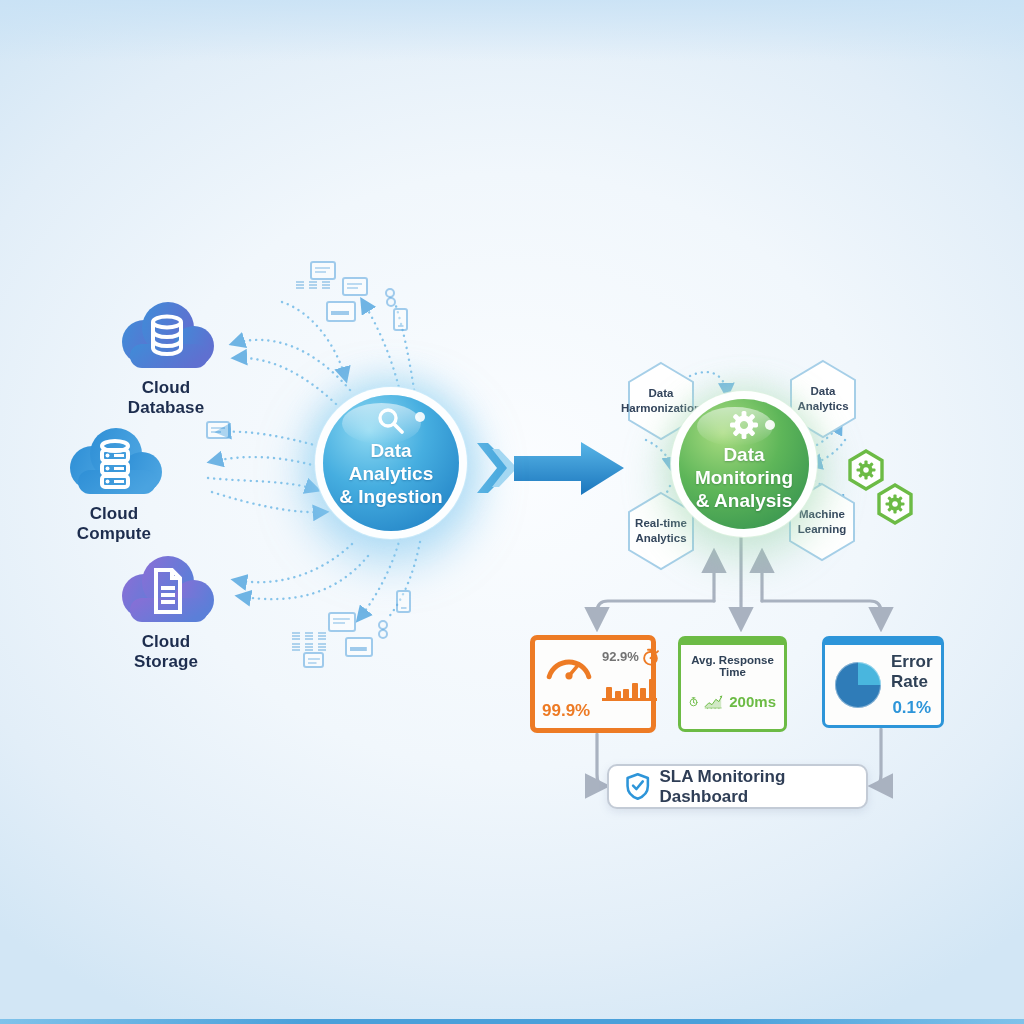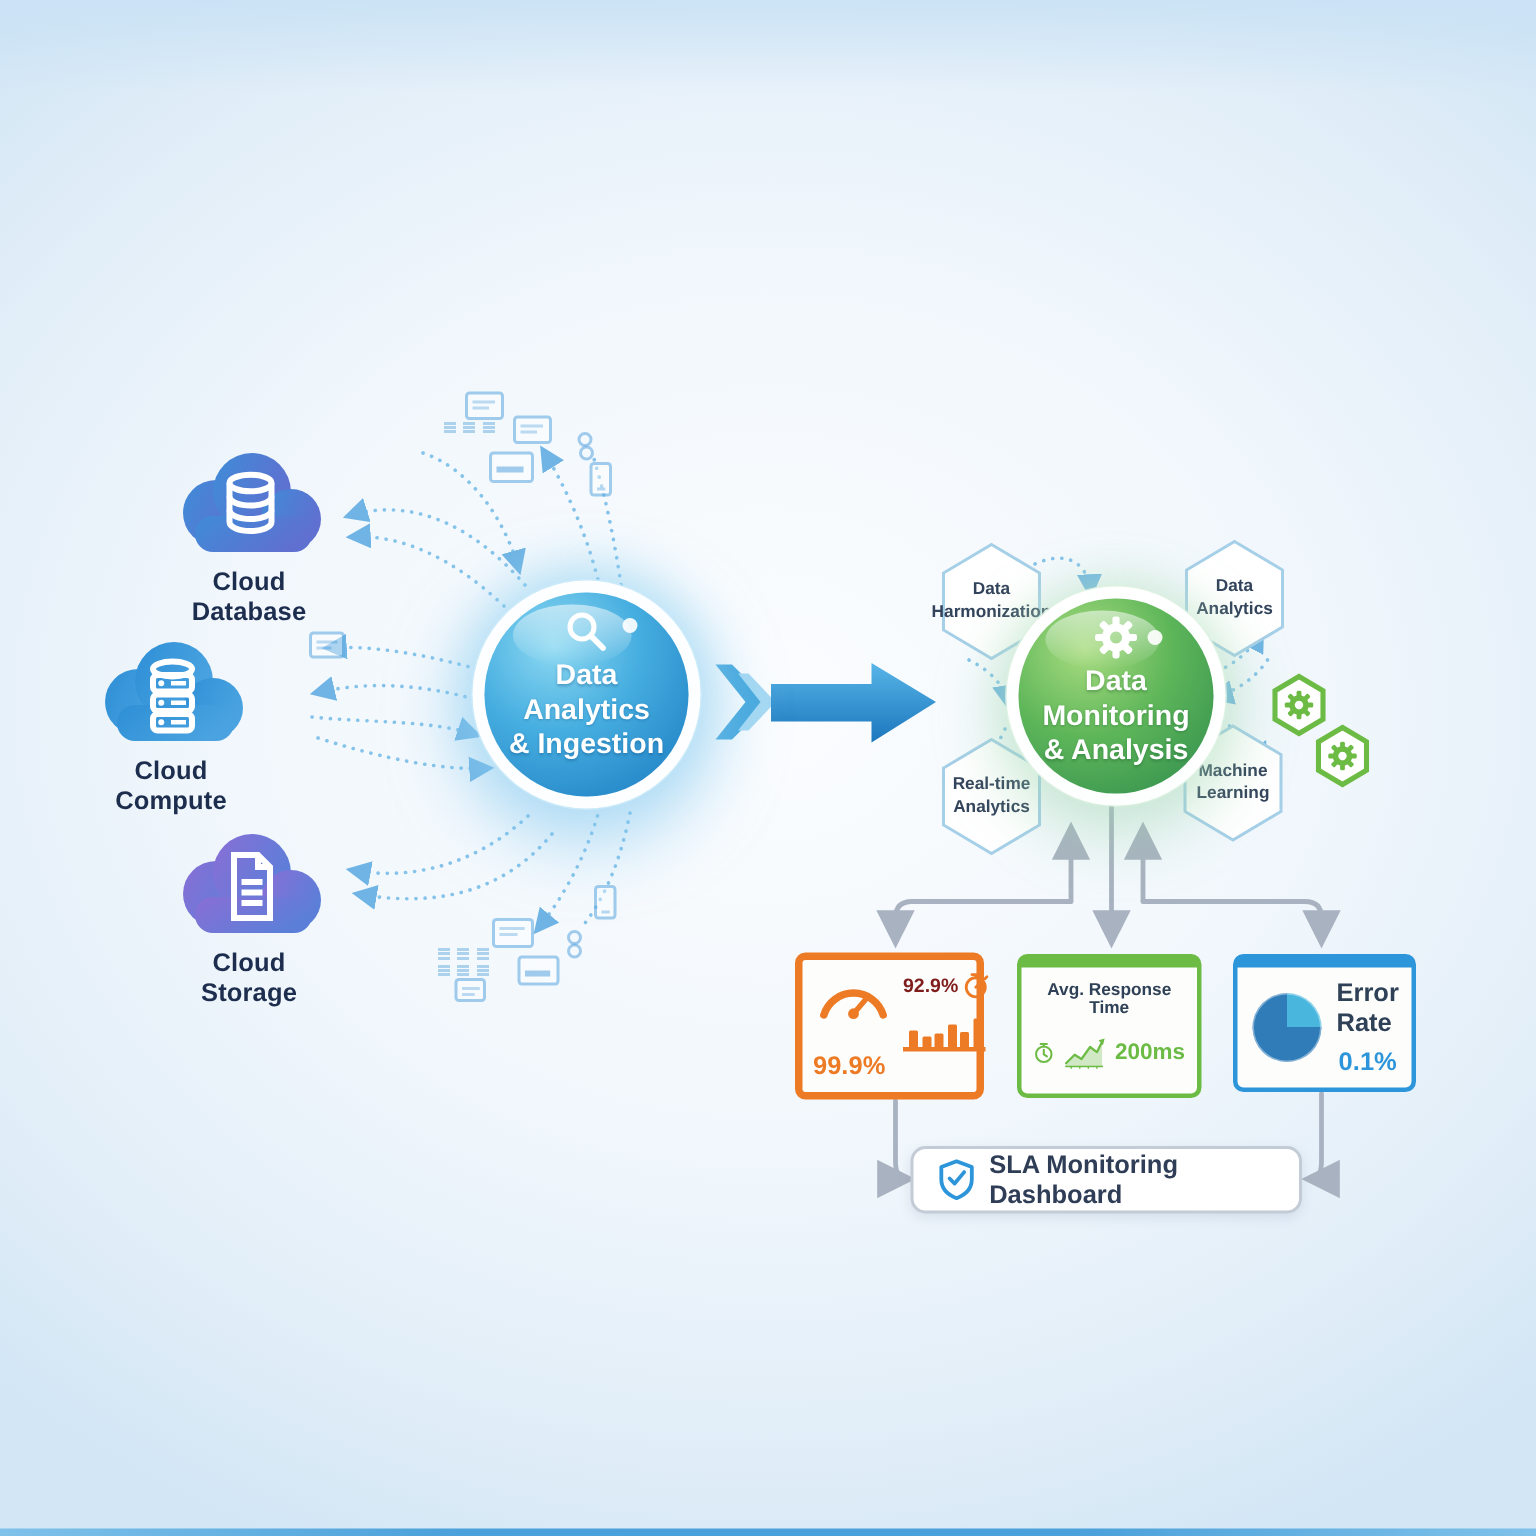--- a/index.html
+++ b/index.html
@@ -46,27 +46,27 @@
   .hex .hex-label{position:absolute;left:0;top:0;width:100%;height:100%;display:flex;
     flex-direction:column;align-items:center;justify-content:center;
     font-size:11.5px;font-weight:700;color:#32435b;line-height:1.3;text-align:center;}
   .hex-gear{position:absolute;z-index:3;}
 
   
   .card{position:absolute;z-index:3;background:#fdfdfc;border-radius:7px;box-sizing:border-box;}
   .card-uptime{left:530px;top:635px;width:126px;height:98px;border:5px solid #ed7b25;
     display:grid;grid-template-columns:56px 1fr;grid-template-rows:1fr auto;padding:6px 7px 7px 7px;column-gap:4px;}
   .card-topbar{border-width:3px;border-style:solid;}
-  .card-response{left:678px;top:636px;width:123px;height:96px;border-color:#6cbb45;border-top:9px solid #6cbb45;
+  .card-response{left:678px;top:636px;width:109px;height:96px;border-color:#6cbb45;border-top:9px solid #6cbb45;
     padding:6px 8px;display:flex;flex-direction:column;}
   .card-error{left:822px;top:636px;width:122px;height:92px;border-color:#2d95d9;border-top:9px solid #2d95d9;
     padding:8px 10px;display:flex;align-items:center;gap:10px;}
   .gauge-value{grid-column:1;grid-row:2;font-size:17px;font-weight:700;color:#ed7b25;white-space:nowrap;}
   .uptime-right{grid-column:2;grid-row:1 / span 2;display:flex;flex-direction:column;align-items:flex-end;}
-  .uptime-sec{display:flex;align-items:center;gap:3px;color:#7f1d1d;font-size:13px;font-weight:700;margin-top:1px;}
+  .uptime-sec{display:flex;align-items:center;gap:3px;color:#737373;font-size:13px;font-weight:700;margin-top:1px;}
   .bar-chart{display:flex;align-items:flex-end;gap:2.5px;height:24px;margin-top:8px;margin-right:2px;
     border-bottom:3px solid #ed7b25;padding:0 2px 0 4px;}
   .bar-chart .bar{width:6px;background:#ed7b25;border-radius:1px 1px 0 0;}
   .card-title{font-size:11.5px;font-weight:700;color:#2f4156;text-align:center;margin-top:3px;}
   .response-row{display:flex;align-items:center;gap:6px;flex:1;margin-top:2px;}
   .response-value{font-size:15px;font-weight:700;color:#6cbb45;white-space:nowrap;text-align:center;}
   .pie{width:46px;height:46px;border-radius:50%;flex:0 0 auto;
     background:conic-gradient(#49b6de 0 25%, #2f7cb8 25% 100%);
     box-shadow:inset 0 0 0 1px rgba(255,255,255,.4);}
   .error-right{display:flex;flex-direction:column;align-items:center;flex:1;}

